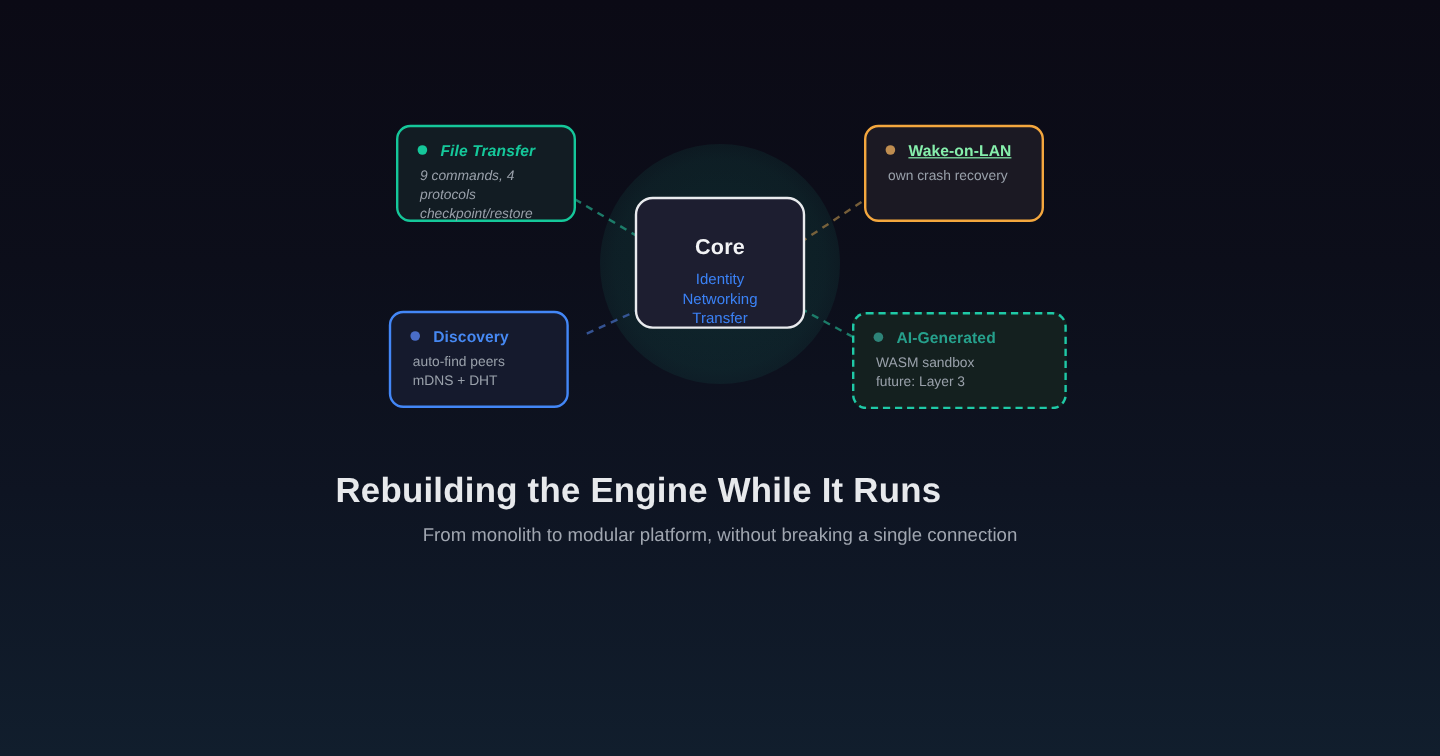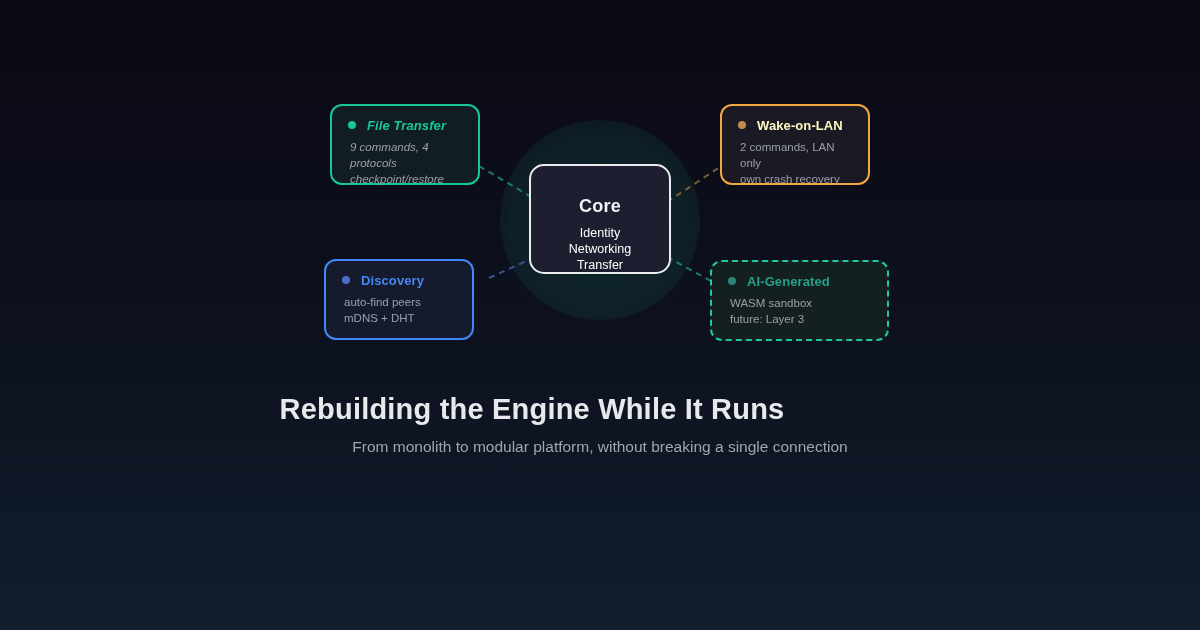--- a/index.html
+++ b/index.html
@@ -15,21 +15,21 @@
   .card-body{margin-top:5px;padding-left:2px;}
   .card-line{font-size:11.5px;line-height:16px;color:#99a0aa;}
   .card-ft{left:330px;top:104px;}
   .card-wol{left:720px;top:104px;}
   .card-disc{left:324px;top:259px;}
   .card-ai{left:710px;top:260px;width:179px;}
   .core{position:absolute;left:529px;top:164px;width:142px;height:110px;border-radius:15px;border:2.5px solid #e9ebee;box-sizing:border-box;
         display:flex;flex-direction:column;align-items:center;padding-top:30px;}
   .core-title{font-size:18px;font-weight:700;color:#f2f3f5;letter-spacing:.2px;}
   .core-items{margin-top:8px;text-align:center;}
-  .core-line{font-size:12.5px;line-height:16px;color:#ffffff;}
+  .core-line{font-size:12.5px;line-height:16px;color:#3b82f6;}
   .headline{position:absolute;left:0;top:393px;width:1064px;text-align:center;font-size:29px;font-weight:700;color:#e7e9ec;letter-spacing:.2px;}
   .subhead{position:absolute;left:0;top:438px;width:1200px;text-align:center;font-size:15.5px;font-weight:400;color:#a0a6b0;}
 </style>
 </head>
 <body>
 
 <div class="canvas" style="background: linear-gradient(rgb(11, 10, 21) 0%, rgb(12, 14, 26) 35%, rgb(14, 20, 34) 65%, rgb(17, 30, 45) 100%);">
 
   <div class="glow"></div>
 
@@ -47,24 +47,23 @@
     </div>
     <div class="card-body">
       <div class="card-line">9 commands, 4 protocols</div>
       <div class="card-line">checkpoint/restore</div>
     </div>
   </div>
 
   <div class="card card-wol" style="border-color: rgb(244, 167, 62); border-style: solid; background: rgb(27, 25, 35);">
     <div class="card-head">
       <span class="dot" style="background: rgb(191, 141, 80);"></span>
-      <span class="card-title" style="color: #fef9c3;">Wake-on-LAN</span>
+      <span class="card-title" style="color: #86efac; text-decoration: underline;">Wake-on-LAN</span>
     </div>
     <div class="card-body">
-      <div class="card-line">2 commands, LAN only</div>
       <div class="card-line">own crash recovery</div>
     </div>
   </div>
 
   <div class="core" style="border-color: rgb(233, 235, 238); background: rgb(29, 30, 48);">
     <div class="core-title">Core</div>
     <div class="core-items">
       <div class="core-line">Identity</div>
       <div class="core-line">Networking</div>
       <div class="core-line">Transfer</div>

